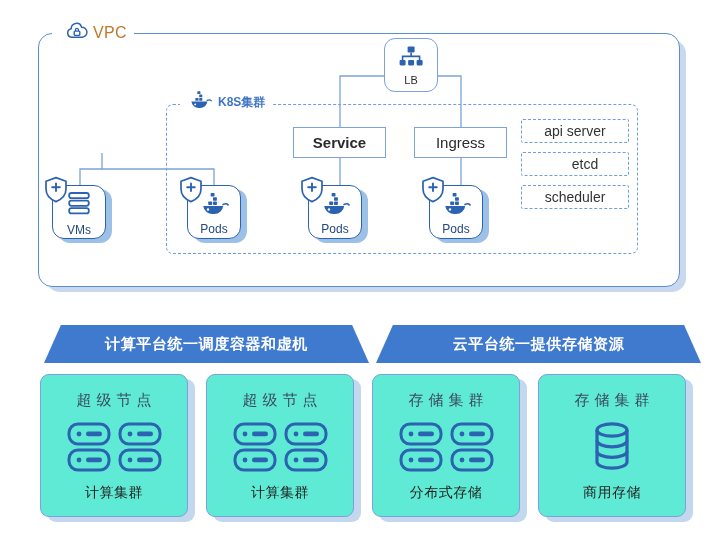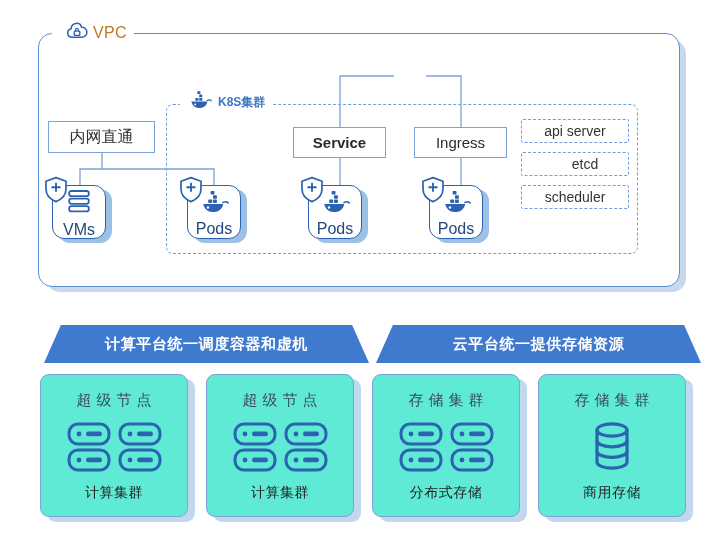--- a/index.html
+++ b/index.html
@@ -78,21 +78,21 @@
   .node .shadow{
     position:absolute;left:6px;top:4px;width:54px;height:54px;
     background:#9cc0e6;border-radius:12px;
   }
   .node .face{
     position:absolute;left:0px;top:0px;width:54px;height:54px;
     background:#ffffff;border:1.6px solid #2c63b0;border-radius:12px;
     display:flex;flex-direction:column;align-items:center;justify-content:center;
     gap:0px;box-sizing:border-box;
   }
-  .node .cap{font-size:16px;color:#23497e;line-height:1;margin-top:1px;}
+  .node .cap{font-size:12px;color:#23497e;line-height:1;margin-top:1px;}
   .node .badge{position:absolute;left:-9px;top:-9px;width:26px;height:28px;z-index:3;}
   #node-vms{left:52px;top:185px;}
   #node-pods1{left:187px;top:185px;}
   #node-pods2{left:308px;top:185px;}
   #node-pods3{left:429px;top:185px;}
 
   
   #wires{position:absolute;left:0;top:0;width:719px;height:557px;z-index:2;}
 
   
@@ -176,22 +176,33 @@
 
       <path d="M340 158 V186"></path>
 
       <path d="M461 158 V186"></path>
 
       <path d="M102 153 V169 H80 V186"></path>
       <path d="M102 169 H214 V186"></path>
     </g>
   </svg>
 
-
-  <div class="obox" id="box-intranet">内网直通</div>
+  <div id="lb-node">
+    <span>
+      <svg width="30" height="25" viewBox="0 0 30 25">
+        <rect x="11.6" y="1.4" width="7.0" height="6.0" rx="1.2" fill="#2c63b0"></rect>
+        <path d="M15.1 7.6 V11.4 M6.6 15.0 V11.4 H23.6 V15.0" stroke="#2c63b0" stroke-width="1.6" fill="none"></path>
+        <rect x="3.6" y="15.0" width="6.0" height="5.4" rx="1.1" fill="#2c63b0"></rect>
+        <rect x="12.1" y="15.0" width="6.0" height="5.4" rx="1.1" fill="#2c63b0"></rect>
+        <rect x="20.6" y="15.0" width="6.0" height="5.4" rx="1.1" fill="#2c63b0"></rect>
+      </svg>
+    </span>
+    <span class="cap">LB</span>
+  </div>
+
   <div class="obox" id="box-service">Service</div>
   <div class="obox" id="box-ingress">Ingress</div>
 
   <div class="dbox" id="ctl-api">api server</div>
   <div class="dbox" id="ctl-etcd">etcd</div>
   <div class="dbox" id="ctl-sched">scheduler</div>
 
   <div class="node" id="node-vms">
     <div class="shadow"></div>
     <div class="face">

